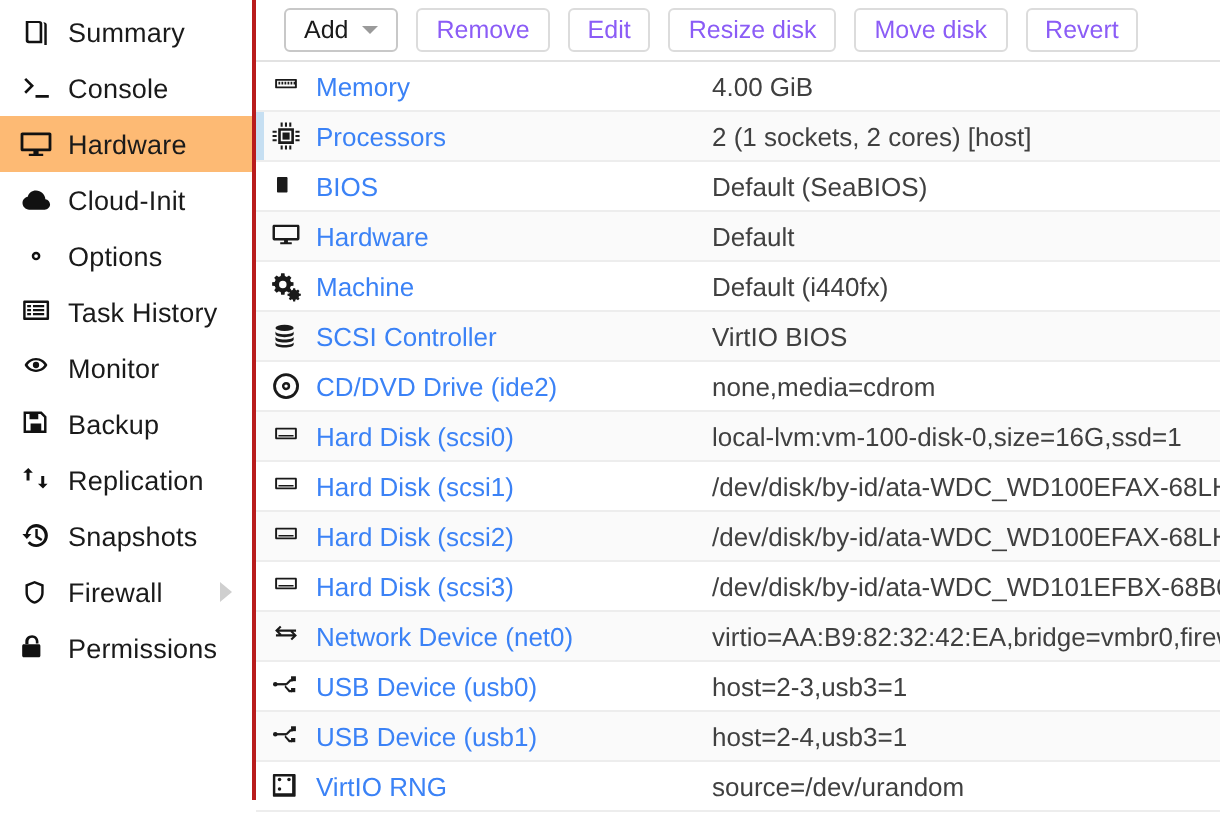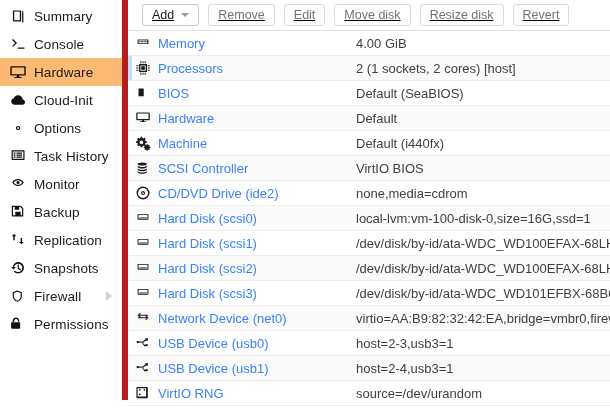--- a/index.html
+++ b/index.html
@@ -21,21 +21,21 @@
     height: 416px;
     overflow: hidden;
   }
 
   
   #sidebar {
     width: 128px;
     min-width: 128px;
     height: 400px;
     background: #ffffff;
-    border-right: 6px solid #b91c1c;
+    border-right: 2px solid #b91c1c;
     box-sizing: border-box;
     padding-top: 2px;
     overflow: hidden;
   }
   .nav-item {
     display: flex;
     align-items: center;
     height: 28px;
     padding-left: 8px;
     box-sizing: border-box;
@@ -87,33 +87,32 @@
   
   #toolbar {
     height: 31px;
     min-height: 31px;
     display: flex;
     align-items: center;
     padding-left: 14px;
     background: #ffffff;
     border-bottom: 1px solid #e2e2e2;
     box-sizing: border-box;
-    text-decoration: underline;
   }
   .tbtn {
     height: 22px;
     display: inline-flex;
     align-items: center;
     padding: 0 9px;
     margin-right: 9px;
     border: 1px solid #dcdcdc;
     border-radius: 3px;
     background: #ffffff;
     font-size: 12.5px;
-    color: #737373;
+    color: #8b5cf6;
     white-space: nowrap;
     box-sizing: border-box;
     cursor: default;
   }
   .tbtn.enabled {
     color: #1a1a1a;
     border-color: #c8c8c8;
     cursor: pointer;
   }
   .tbtn .caret {
@@ -293,24 +292,24 @@
           <span>Add</span>
           <span class="caret"></span>
         </div>
         <div class="tbtn">
           <span>Remove</span>
         </div>
         <div class="tbtn">
           <span>Edit</span>
         </div>
         <div class="tbtn">
+          <span>Resize disk</span>
+        </div>
+        <div class="tbtn">
           <span>Move disk</span>
-        </div>
-        <div class="tbtn">
-          <span>Resize disk</span>
         </div>
         <div class="tbtn">
           <span>Revert</span>
         </div>
       </div>
     <div id="table">
         <div class="row">
           <div class="cell-icon">
             <svg xmlns="http://www.w3.org/2000/svg" width="16" height="11" viewBox="0 0 16 16" fill="currentColor">
               <path d="M.6 2.1h14.8c.3 0 .5.2.5.5v5.8c0 .3-.2.5-.5.5H.6c-.3 0-.5-.2-.5-.5V2.6c0-.3.2-.5.5-.5zm.9 1.3v4.2h13V3.4h-13zm1 .7h1.3v2.1H2.5V4.1zm2.2 0H6v2.1H4.7V4.1zm2.2 0h1.3v2.1H6.9V4.1zm2.2 0h1.3v2.1H9.1V4.1zm2.2 0h1.3v2.1h-1.3V4.1zm2.2 0h1.2v2.1h-1.2V4.1z"></path>

